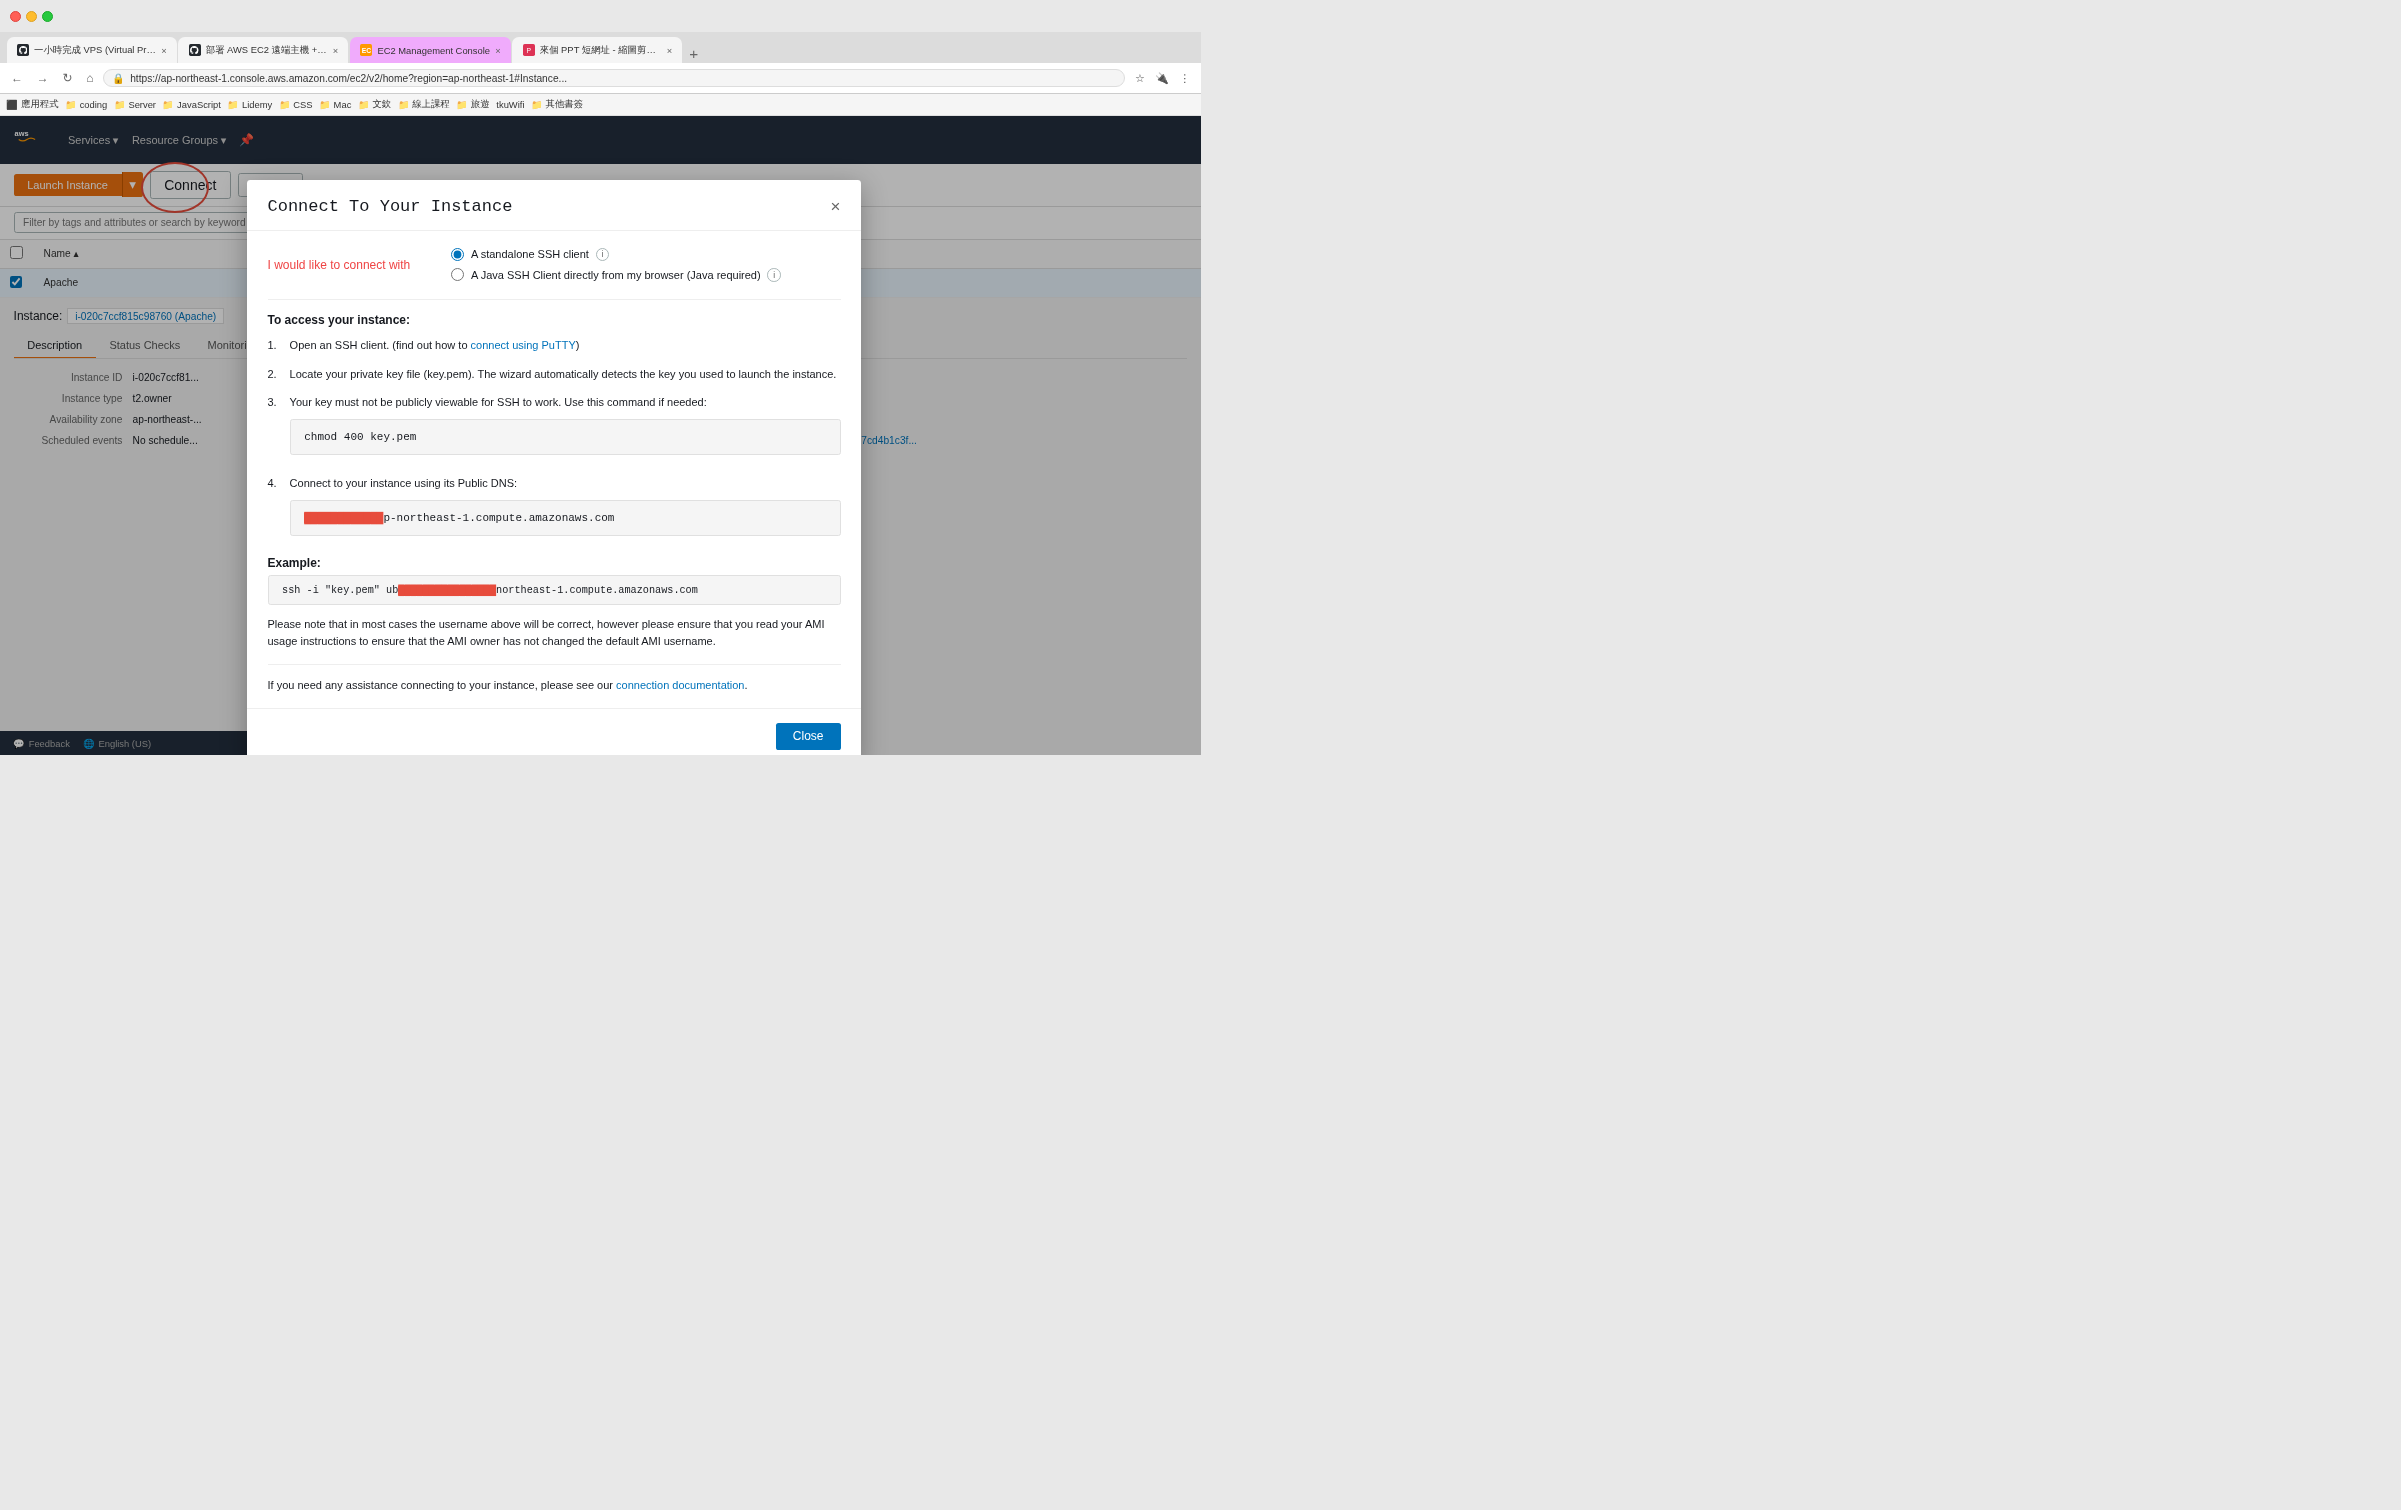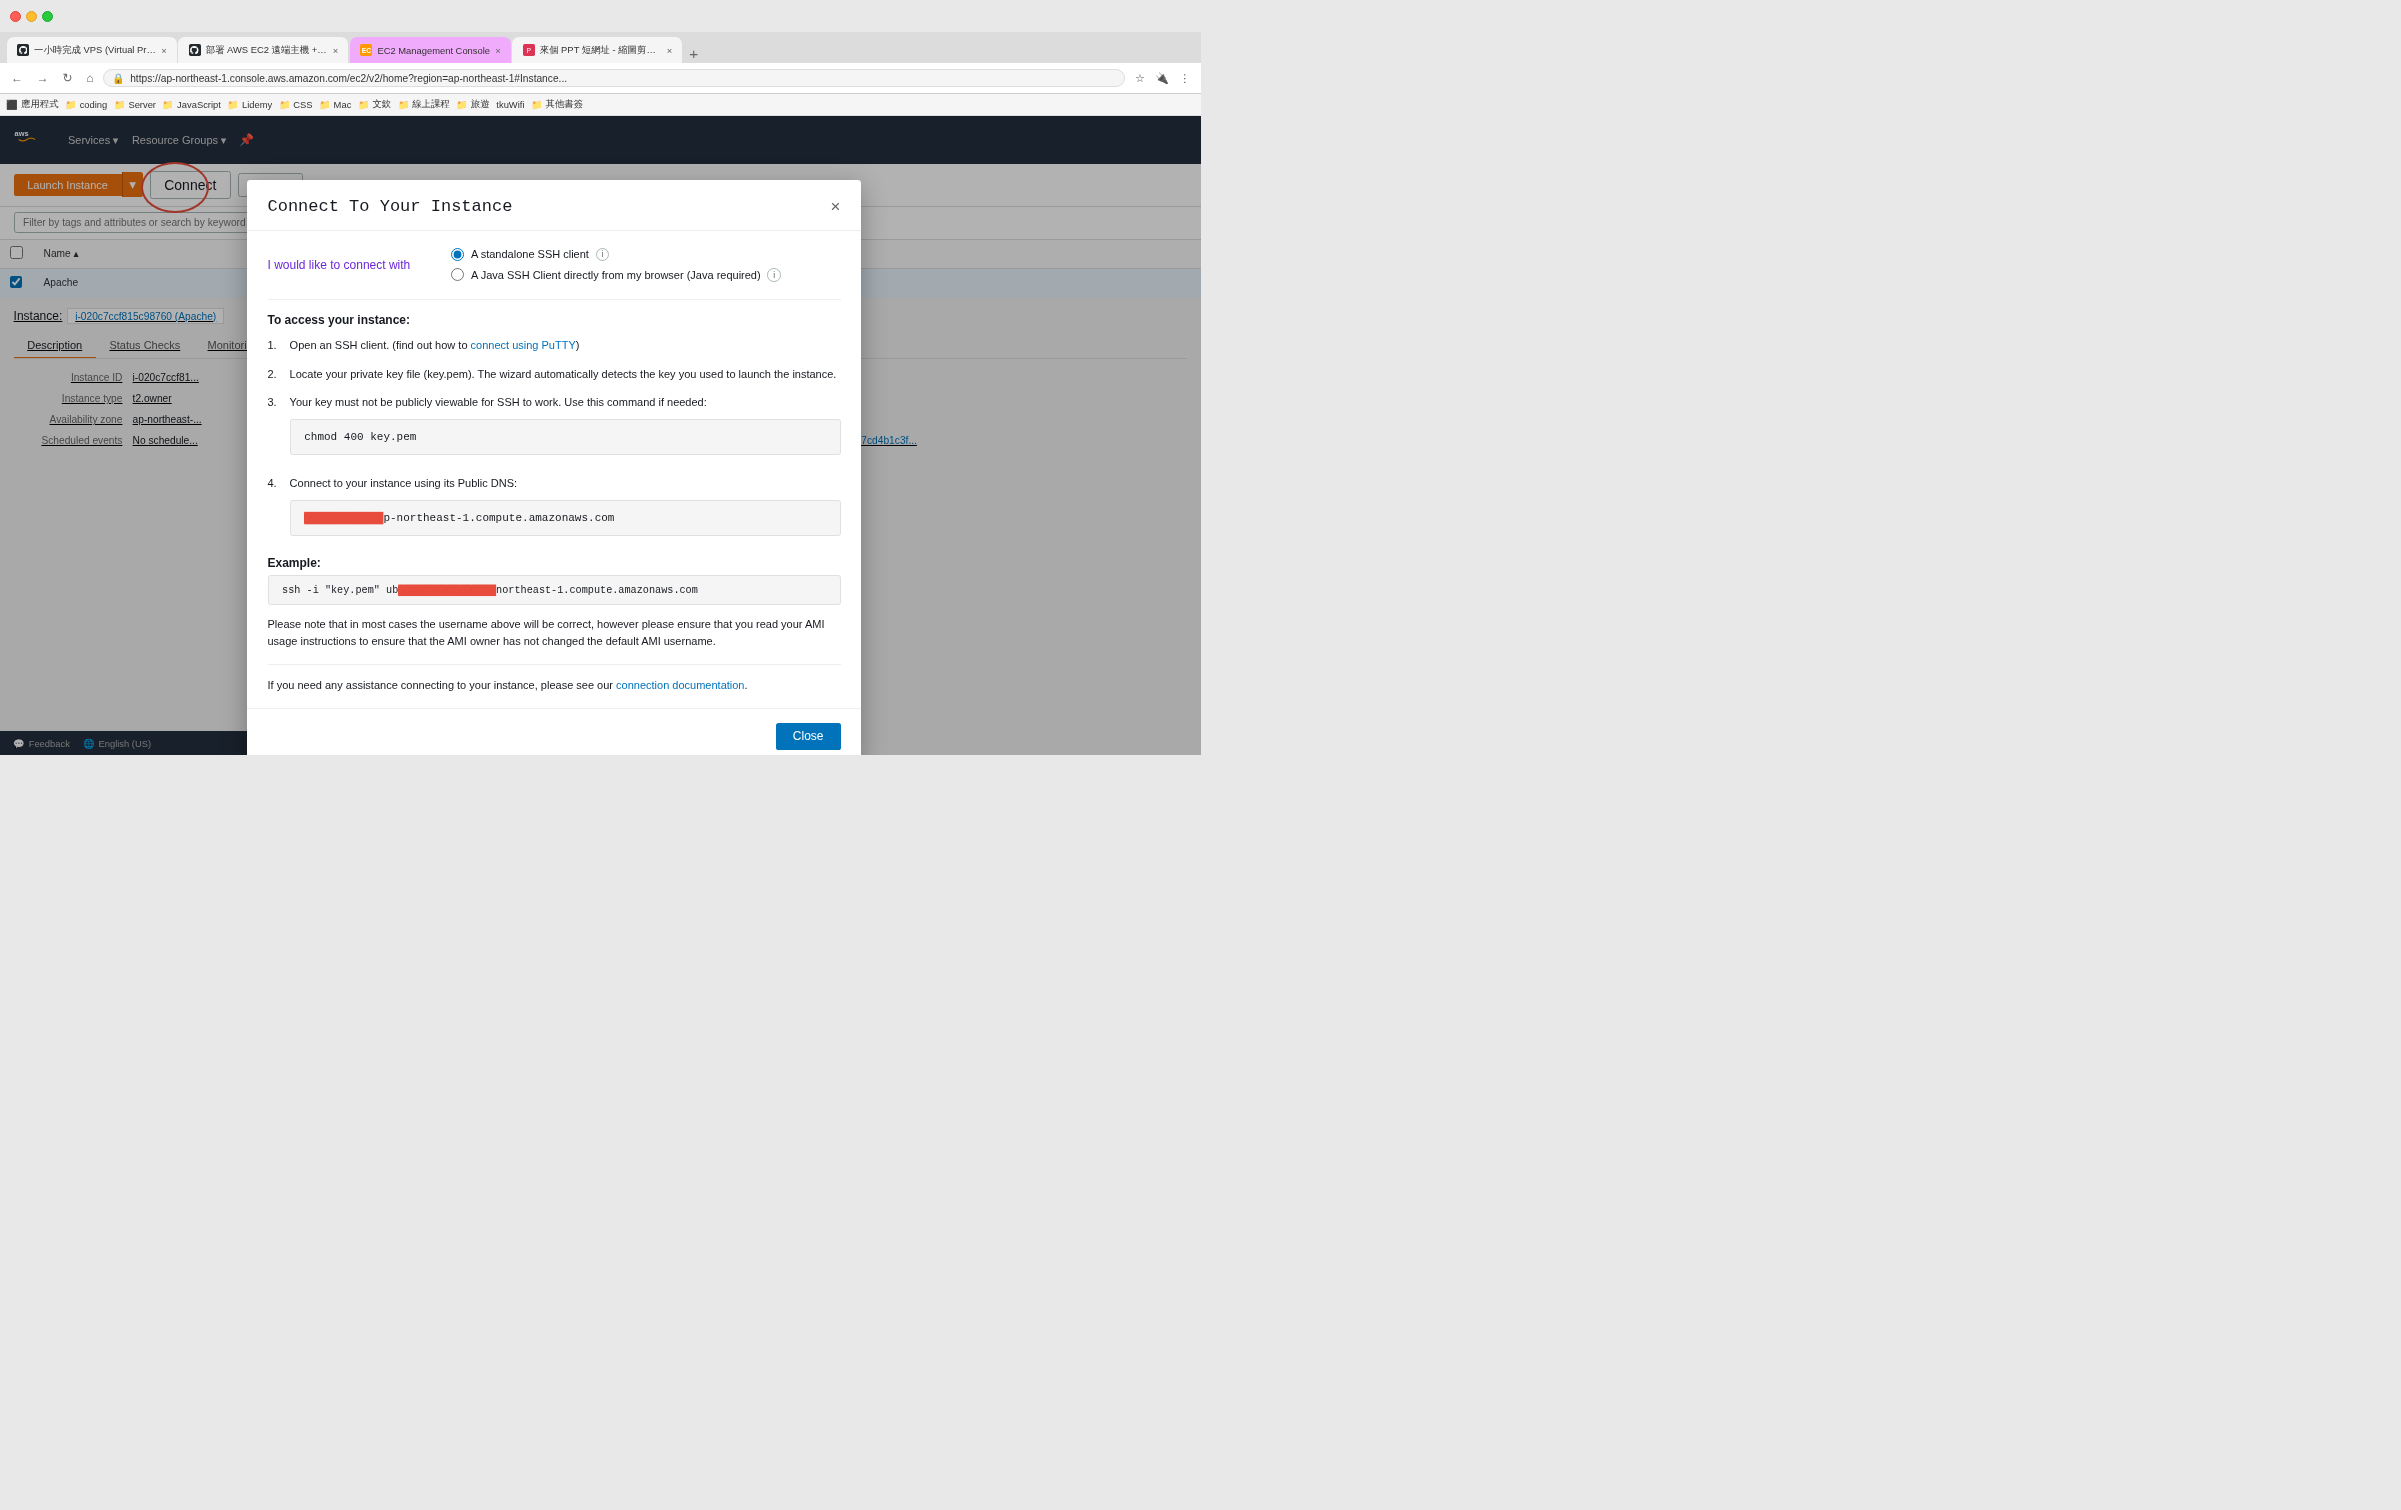--- a/index.html
+++ b/index.html
@@ -48,21 +48,21 @@
     .ec2-search { background: #fff; padding: 5.1px 13.6px; border-bottom: 0.9px solid #ddd; }
     .search-input { width: 256px; padding: 4.3px 8.5px; border: 0.9px solid #aab7b8; border-radius: 2.6px; font-size: 10.2px; }
 
     .ec2-table { width: 100%; border-collapse: collapse; background: #fff; font-size: 10.2px; }
     .ec2-table th { background: #fafafa; border-bottom: 0.9px solid #ddd; padding: 6.8px 10.2px; text-align: left; color: #333; font-weight: 500; }
     .ec2-table td { border-bottom: 0.9px solid #eee; padding: 6.8px 10.2px; color: #333; }
     .ec2-table tr.selected td { background: #e8f4fd; }
     .checkbox-cell { width: 25.6px; }
     .instance-checkbox { width: 12px; height: 12px; accent-color: #0073bb; }
 
-    .instance-panel { background: #f2f3f3; padding: 10.2px 13.6px; text-decoration: underline; }
+    .instance-panel { background: #f2f3f3; padding: 10.2px 13.6px; }
     .instance-title { font-size: 12px; color: #16191f; font-weight: 500; margin-bottom: 8.5px; display: flex; align-items: center; gap: 5.1px; }
     .instance-id-badge { background: #fff; border: 0.9px solid #ddd; padding: 1.7px 6.8px; font-size: 10.2px; color: #0073bb; cursor: pointer; }
 
     .details-tabs { display: flex; gap: 0; border-bottom: 0.9px solid #ddd; margin-bottom: 10.2px; }
     .details-tab { padding: 6px 13.6px; font-size: 11px; cursor: pointer; border-bottom: 1.7px solid transparent; color: #555; background: #f2f3f3; }
     .details-tab.active { border-bottom: 1.7px solid #ec7211; color: #16191f; font-weight: 500; }
 
     .details-grid { display: grid; grid-template-columns: 1fr 1fr; gap: 5.1px; font-size: 10.2px; }
     .detail-row { display: flex; align-items: flex-start; padding: 2.6px 0; }
     .detail-label { color: #666; text-align: right; min-width: 119px; padding-right: 10.2px; }
@@ -74,21 +74,21 @@
 
     
     .modal-overlay { position: absolute; top: 0; left: 0; right: 0; bottom: 0; background: rgba(0,0,0,0.3); z-index: 100; }
     .modal { position: absolute; top: 64px; left: 247px; width: 614px; background: #fff; border-radius: 3.4px; box-shadow: 0 6.8px 27px rgba(0,0,0,0.3); z-index: 101; }
     .modal-header { padding: 17px 20.5px 13.6px; border-bottom: 0.9px solid #eee; display: flex; justify-content: space-between; align-items: center; }
     .modal-title { font-size: 17px; font-weight: 400; color: #16191f; font-family: Liberation Mono, monospace; }
     .modal-close { background: none; border: none; font-size: 17px; cursor: pointer; color: #666; line-height: 1; }
     .modal-body { padding: 17px 20.5px; }
 
     .connect-with-row { display: flex; align-items: center; gap: 13.6px; margin-bottom: 17px; }
-    .connect-with-label { font-size: 12px; color: #6d28d9; min-width: 170px; }
+    .connect-with-label { font-size: 12px; color: #ef4444; min-width: 170px; }
     .radio-group { display: flex; flex-direction: column; gap: 6.8px; }
     .radio-item { display: flex; align-items: center; gap: 6.8px; font-size: 11px; color: #16191f; }
     .radio-item input[type=radio] { accent-color: #0073bb; }
     .info-icon { width: 13.6px; height: 13.6px; border-radius: 50%; border: 0.9px solid #aab7b8; display: inline-flex; align-items: center; justify-content: center; font-size: 8.5px; color: #666; cursor: pointer; }
 
     .modal-divider { border: none; border-top: 0.9px solid #eee; margin: 13.6px 0; }
 
     .access-section h4 { font-size: 12px; font-weight: 600; color: #16191f; margin-bottom: 10.2px; }
     .access-steps { padding-left: 0; list-style: none; counter-reset: step-counter; }
     .access-step { display: flex; gap: 8.5px; margin-bottom: 12px; font-size: 11px; color: #16191f; line-height: 1.5; }

